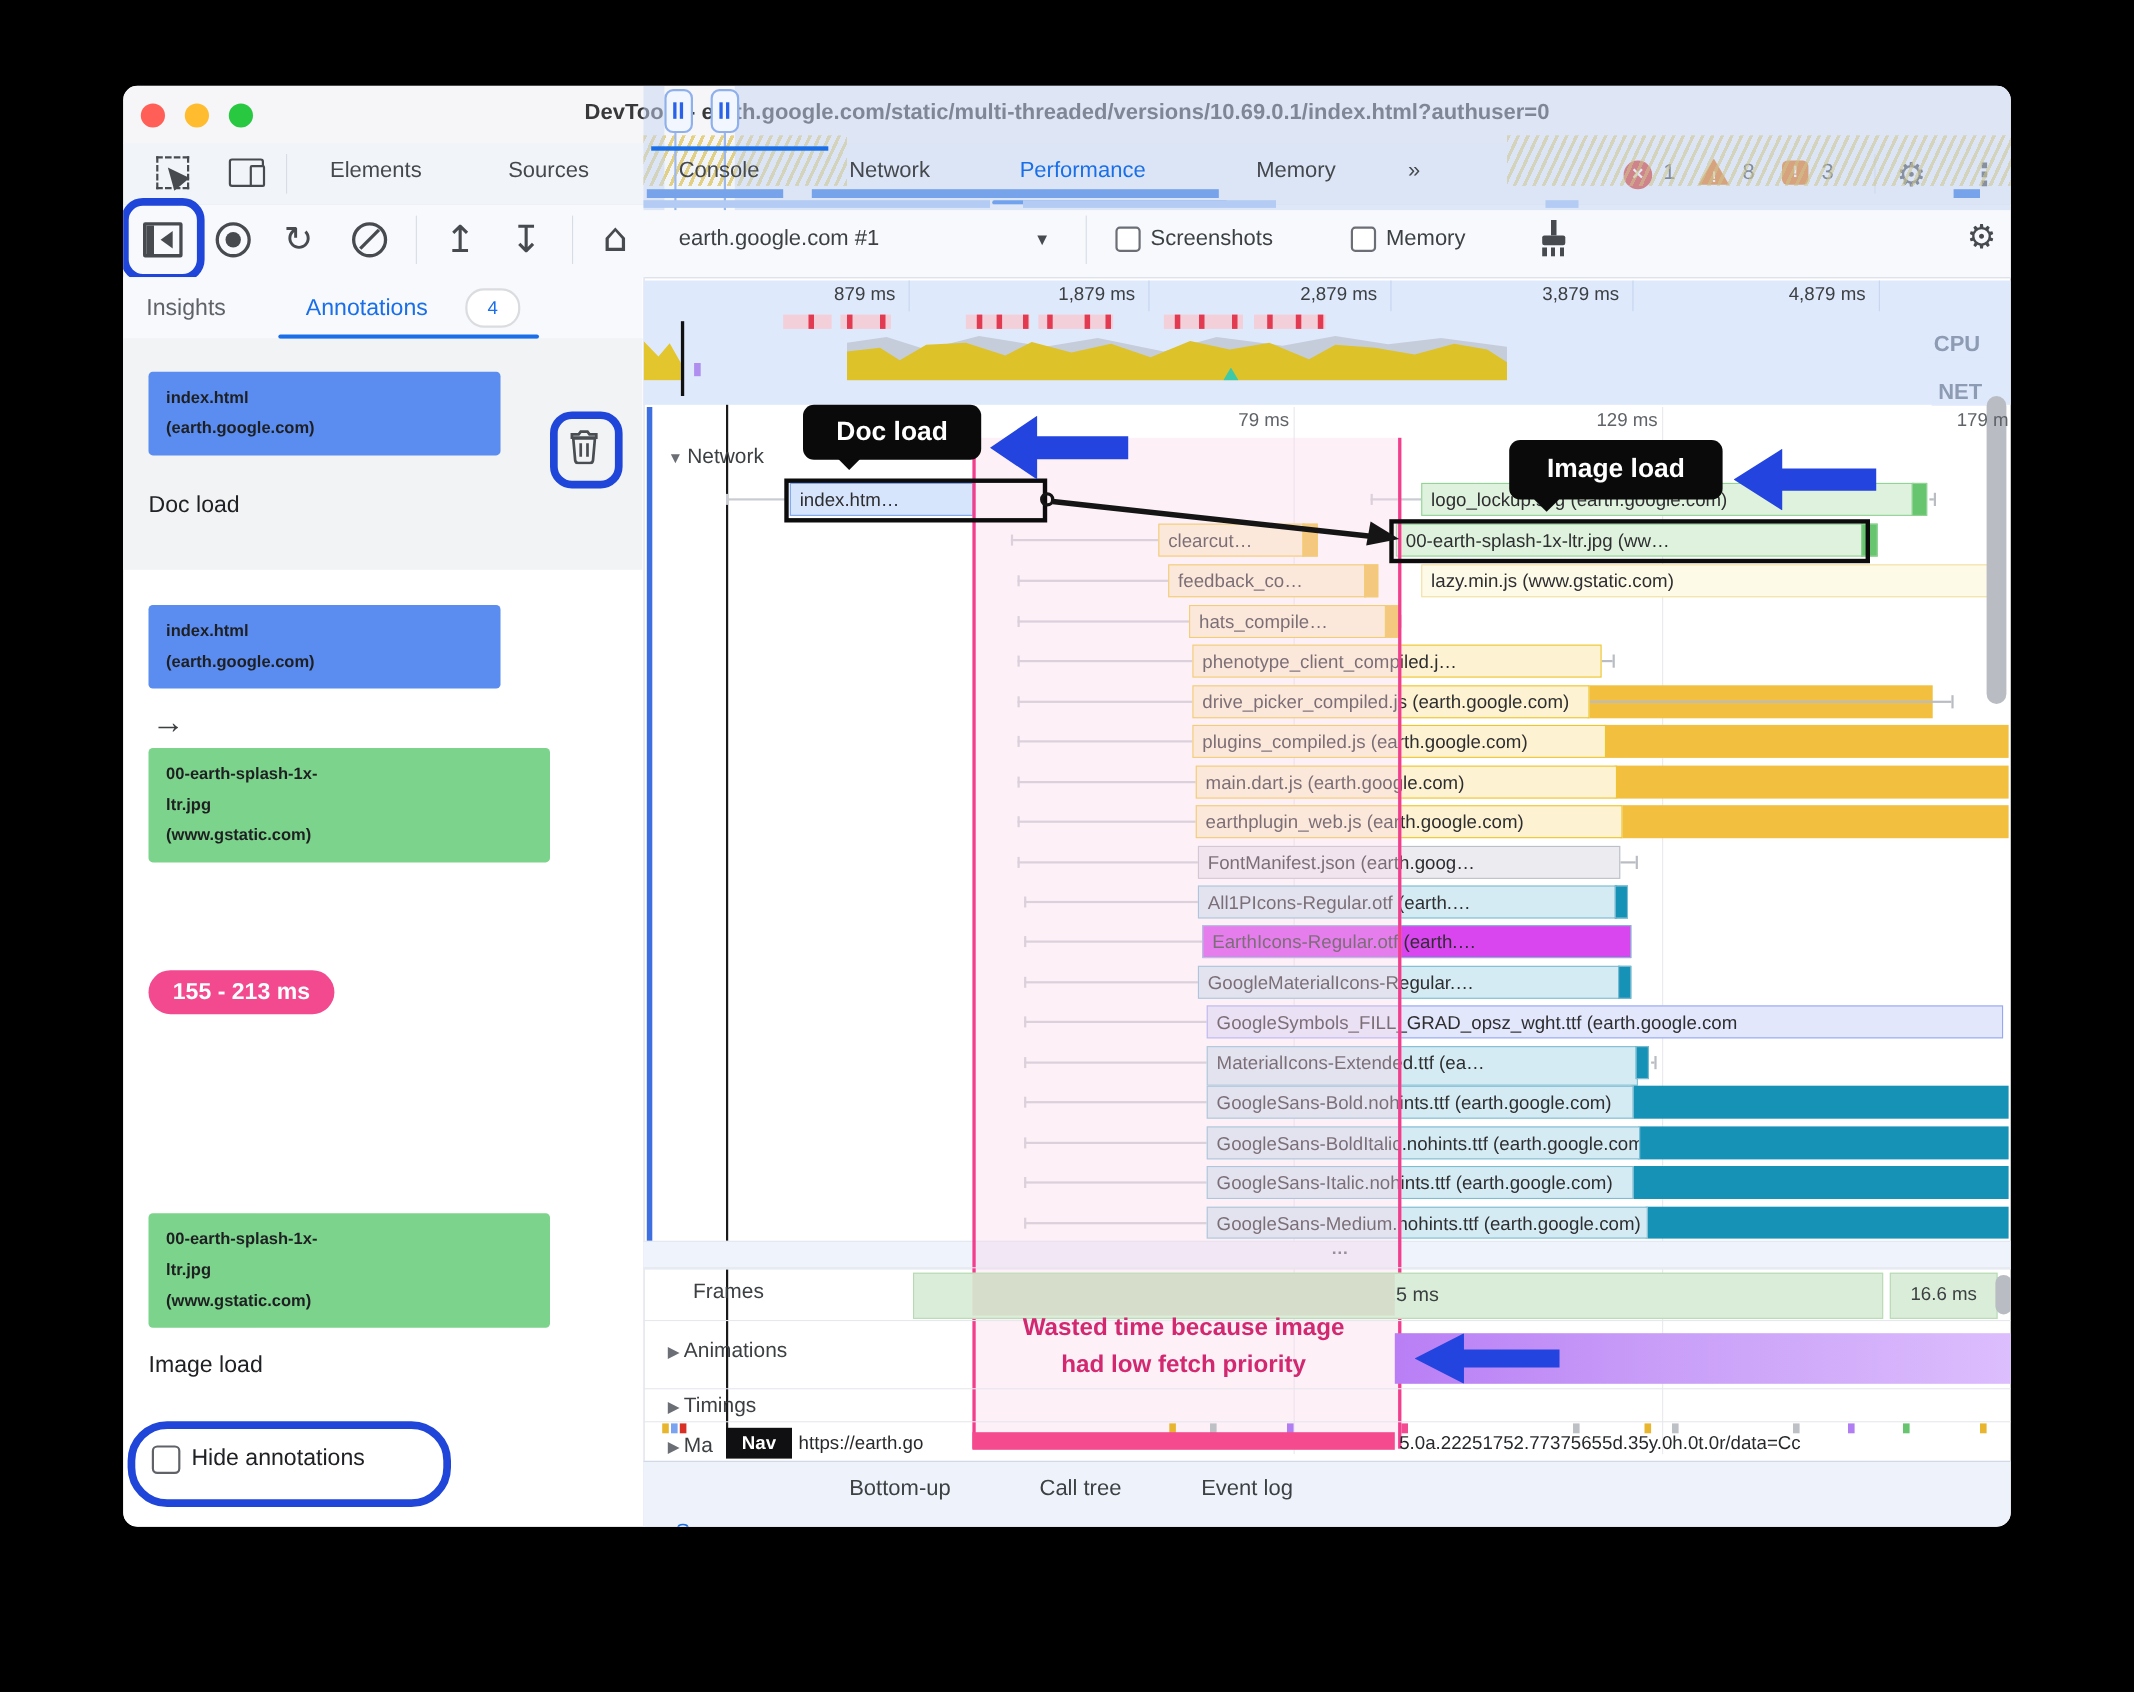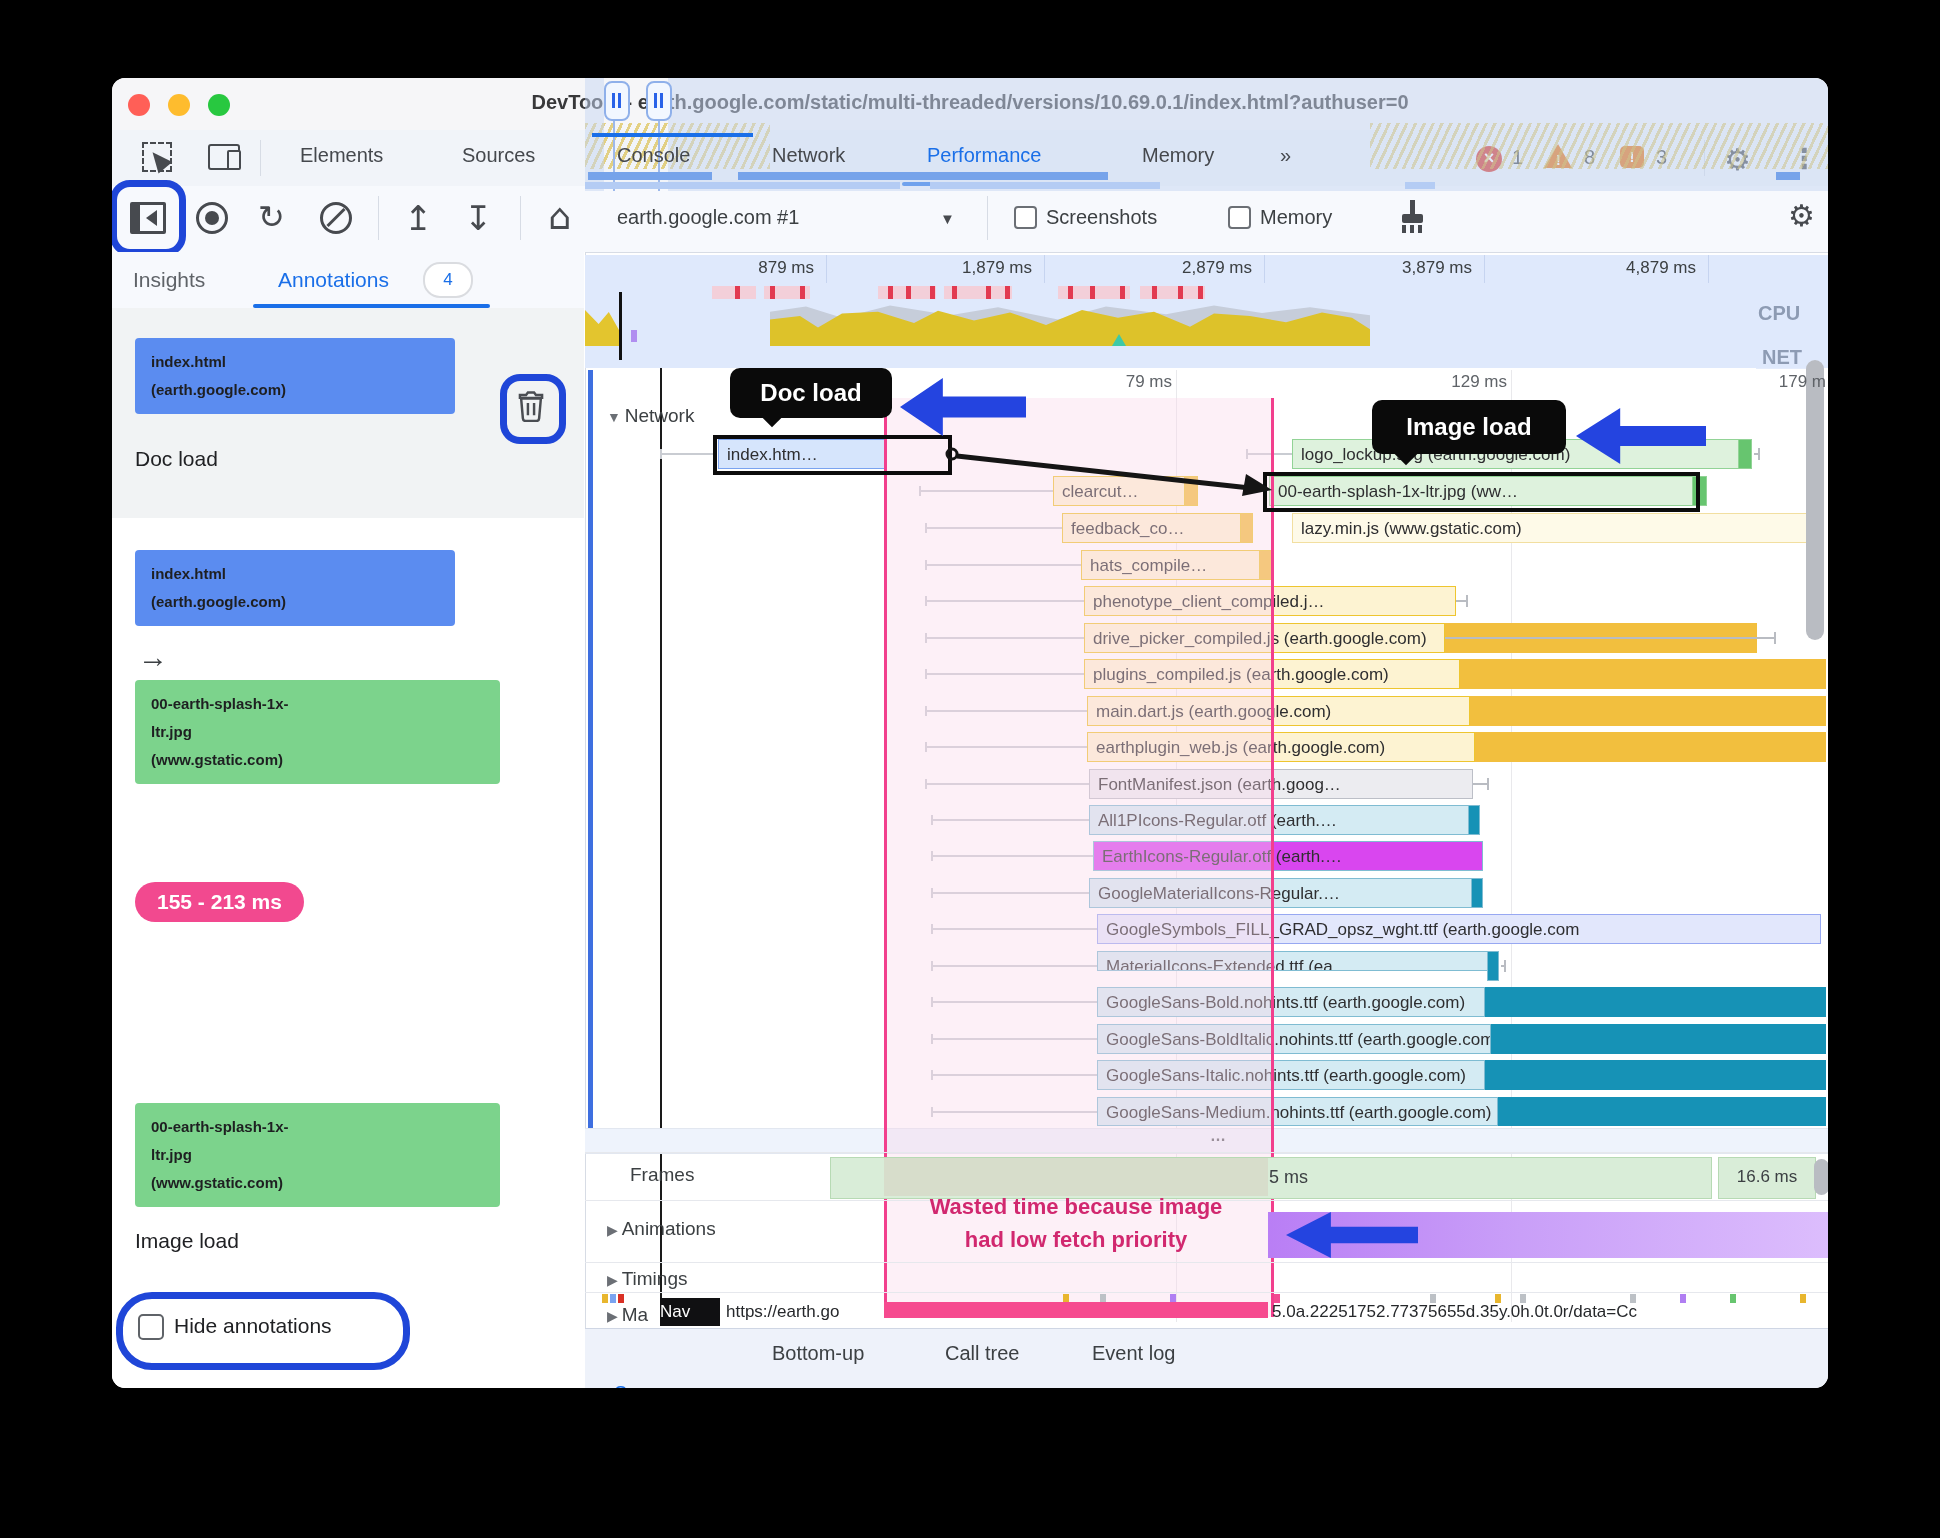--- a/index.html
+++ b/index.html
@@ -64,21 +64,21 @@
   .bar{height:30px;font-size:17px;line-height:29px;color:#2e2e30;white-space:nowrap;overflow:hidden;padding:0 8px;box-sizing:border-box;border:1.5px solid;}
   .blackbox{border:4px solid #0c0c0c;background:#fff;}
   .ellipsisrow{left:473px;top:1050px;width:1243px;height:24px;background:#eef3fc;border-top:1px solid #e2e7f0;border-bottom:1px solid #e2e7f0;color:#5f6368;font-weight:bold;}
   .hsep{left:473px;width:1243px;height:1px;background:#e6e8ed;}
   .framebar{top:1079px;height:40px;background:#d9edd8;border:1px solid #b7dab4;font-size:18px;color:#3c4043;text-align:center;line-height:38px;}
   .purplebar{left:1156px;top:1134px;width:560px;height:46px;background:linear-gradient(90deg,#b97ef5,#c99ff8 45%,#dcbdfd);}
   
   .pinkzone{left:772px;top:320px;width:384px;height:919px;background:rgba(251,216,235,.38);border-left:3px solid #f23f8d;border-right:3px solid #f23f8d;}
   .pinktext{color:#d1286f;font-size:22px;text-align:center;white-space:pre-line;line-height:33px;}
   .pinkbar{left:772px;top:1224px;width:384px;height:16px;background:#f64a8f;}
-  .navbadge{left:548px;top:1220px;width:60px;height:28px;background:#101012;color:#fff;font-size:17px;font-weight:normal;text-align:left;line-height:28px;}
+  .navbadge{left:548px;top:1220px;width:60px;height:28px;background:#101012;color:#fff;font-size:17px;font-weight:bold;text-align:center;line-height:28px;}
   .urltxt{top:1224px;font-size:17px;color:#26282b;white-space:nowrap;overflow:hidden;}
   
   .blabel{background:#0a0a0a;color:#fff;font-size:24px;font-weight:bold;border-radius:10px;text-align:center;z-index:9;}
   .btail{width:16px;height:16px;background:#0a0a0a;transform:rotate(45deg);z-index:8;}
   .bluearrow{background:#2444e0;clip-path:polygon(0 50%,34% 0,34% 32%,100% 32%,100% 68%,34% 68%,34% 100%);z-index:9;}
   .scrollv{left:1694px;top:282px;width:18px;height:280px;background:#b9bcc2;border-radius:9px;}
   .scrollf{left:1702px;top:1081px;width:15px;height:36px;background:#b9bcc2;border-radius:8px;}
   
   .bottombar{left:473px;top:1250px;width:1243px;height:60px;background:#eef2fa;border-top:1px solid #cfd6e4;}
   .btab{top:14px;font-size:20px;color:#3c4043;}
@@ -286,21 +286,21 @@
         <div class="abs conntick" style="left:819px;top:810px;"></div>
         <div class="abs bar" style="left:977px;top:800px;width:384px;height:30px;background:#d4ebf3;border-color:#7fbcd2;">GoogleMaterialIcons-Regular.…</div>
         <div class="abs" style="left:1359px;top:800px;width:12px;height:30px;background:#1692b6;border:1.5px solid #7fbcd2;box-sizing:border-box;"></div>
         <div class="abs conn" style="left:819px;top:850px;width:166px;"></div>
         <div class="abs conntick" style="left:819px;top:846px;"></div>
         <div class="abs bar" style="left:985px;top:836px;width:724px;height:30px;background:#e2e7fc;border-color:#97a8f2;">GoogleSymbols_FILL_GRAD_opsz_wght.ttf (earth.google.com</div>
         <div class="abs conn" style="left:819px;top:887px;width:166px;"></div>
         <div class="abs conntick" style="left:819px;top:883px;"></div>
         <div class="abs" style="left:1389px;top:887px;width:3px;height:2px;background:#b9bcc2;"></div>
         <div class="abs" style="left:1392px;top:882px;width:2px;height:12px;background:#b9bcc2;"></div>
-        <div class="abs bar" style="left:985px;top:873px;width:392px;height:20px;background:#d4ebf3;border-color:#7fbcd2;">MaterialIcons-Extended.ttf (ea…</div>
+        <div class="abs bar" style="left:985px;top:873px;width:392px;height:36px;background:#d4ebf3;border-color:#7fbcd2;">MaterialIcons-Extended.ttf (ea…</div>
         <div class="abs" style="left:1375px;top:873px;width:12px;height:30px;background:#1692b6;border:1.5px solid #7fbcd2;box-sizing:border-box;"></div>
         <div class="abs conn" style="left:819px;top:923px;width:166px;"></div>
         <div class="abs conntick" style="left:819px;top:919px;"></div>
         <div class="abs" style="left:1371px;top:909px;width:343px;height:30px;background:#1692b6;"></div>
         <div class="abs bar" style="left:985px;top:909px;width:388px;height:30px;background:#d4ebf3;border-color:#7fbcd2;">GoogleSans-Bold.nohints.ttf (earth.google.com)</div>
         <div class="abs conn" style="left:819px;top:960px;width:166px;"></div>
         <div class="abs conntick" style="left:819px;top:956px;"></div>
         <div class="abs" style="left:1377px;top:946px;width:337px;height:30px;background:#1692b6;"></div>
         <div class="abs bar" style="left:985px;top:946px;width:394px;height:30px;background:#d4ebf3;border-color:#7fbcd2;">GoogleSans-BoldItalic.nohints.ttf (earth.google.com)</div>
         <div class="abs conn" style="left:819px;top:996px;width:166px;"></div>

